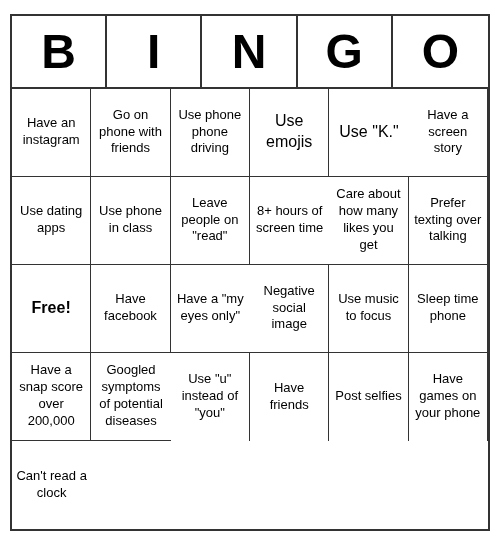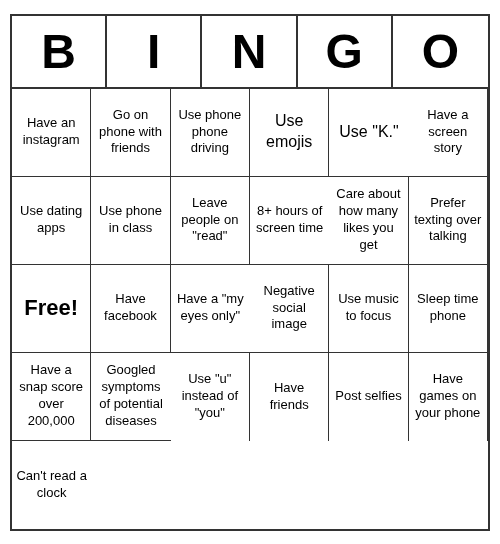--- a/index.html
+++ b/index.html
@@ -48,21 +48,21 @@
       font-size: 13px;
       line-height: 1.3;
     }
     .bingo-cell:nth-child(5n) {
       border-right: none;
     }
     .bingo-cell:nth-child(n+21) {
       border-bottom: none;
     }
     .bingo-cell.free {
-      font-size: 22px;
+      font-size: 16px;
       font-weight: bold;
     }
     .bingo-cell.large-text {
       font-size: 16px;
       font-weight: normal;
     }
   </style>
 </head>
 <body>
 

